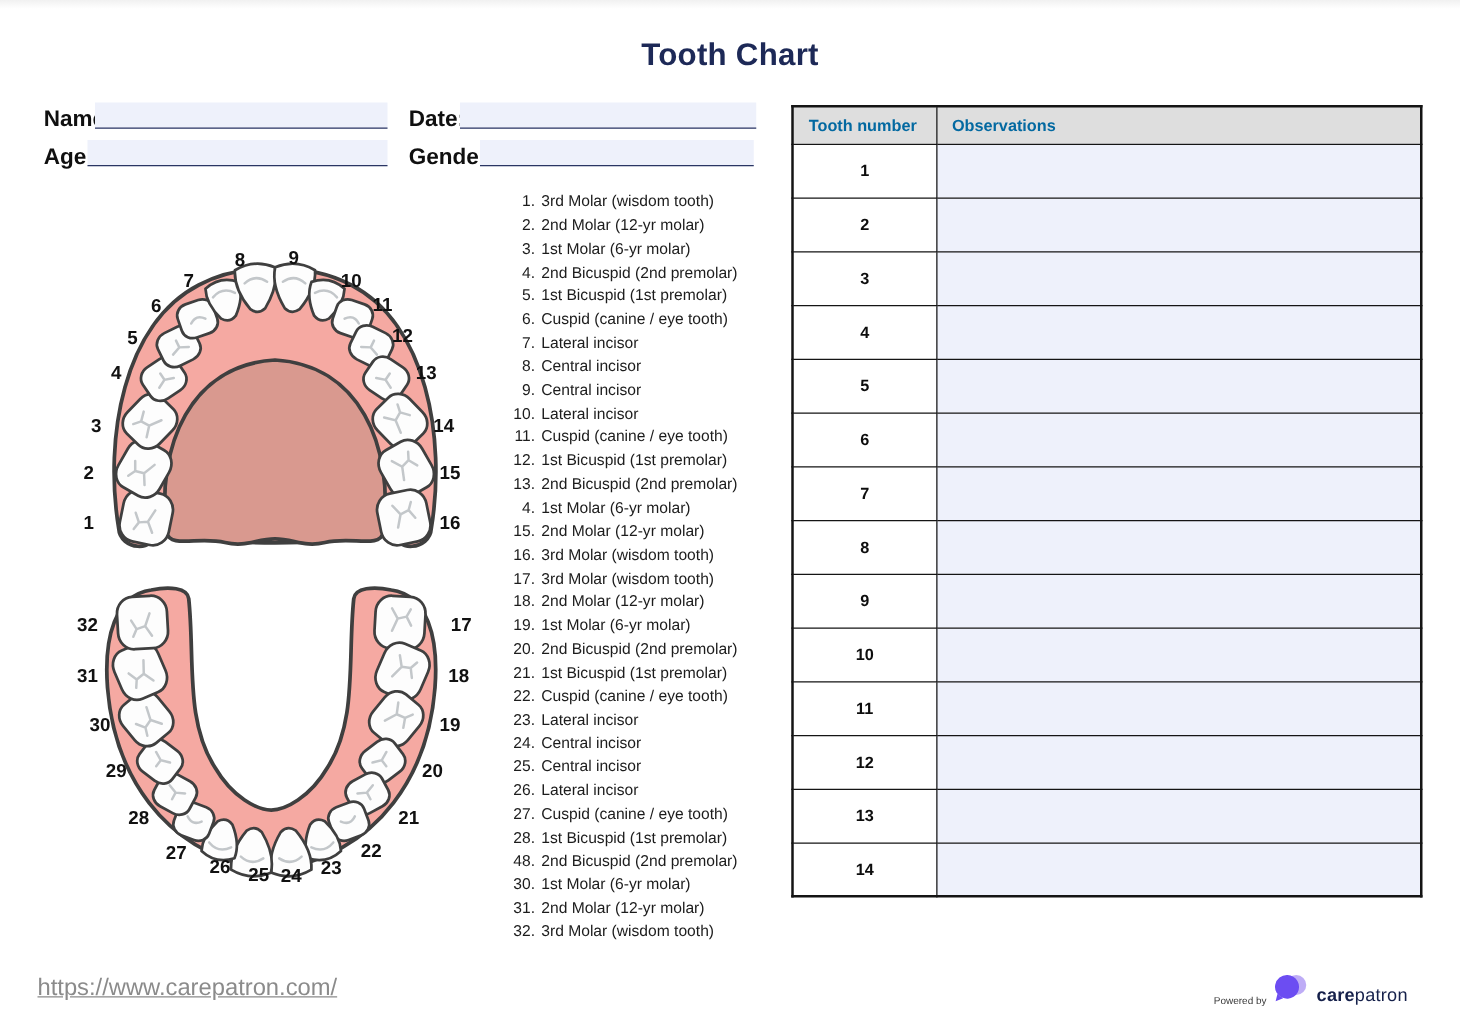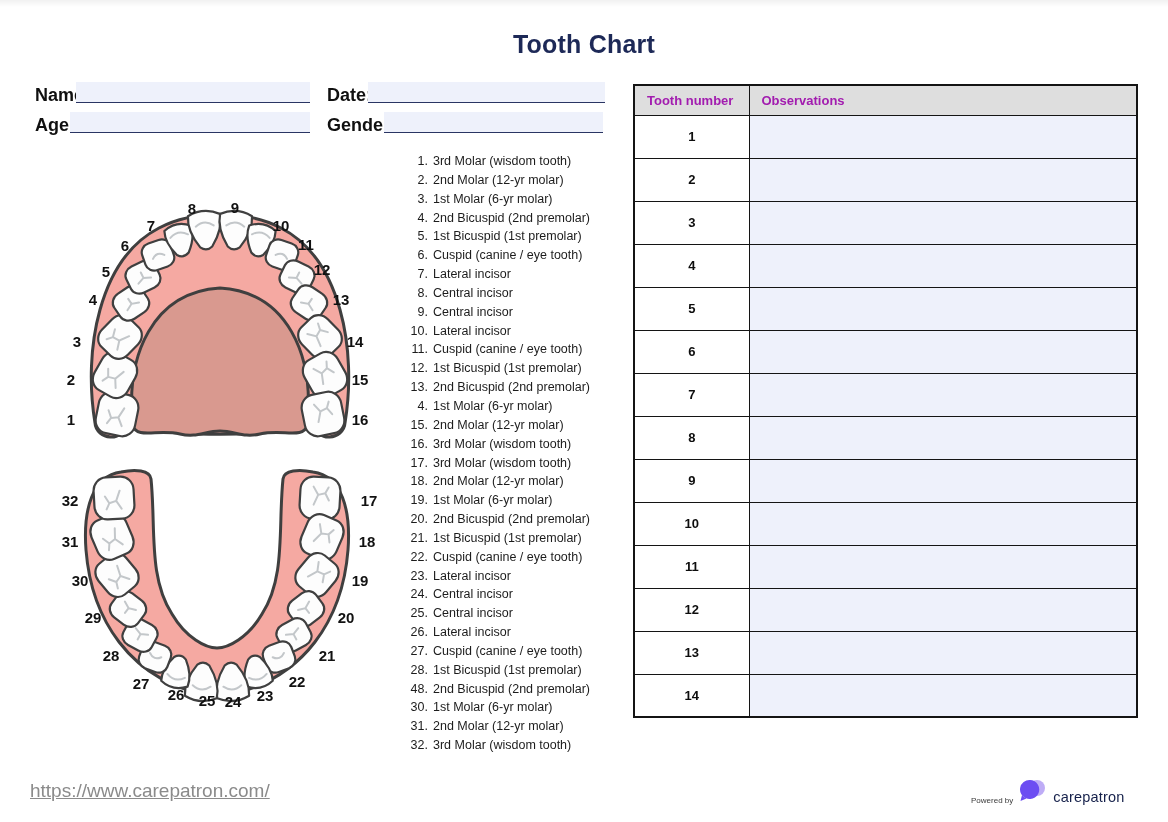--- a/index.html
+++ b/index.html
@@ -16,30 +16,30 @@
                padding:0 4px; outline:none; }
   .diagram-svg { position:absolute; }
   .tooth-list { position:absolute; left:404px; top:152px; width:215px; font-size:12.5px; color:#1c1c1c; }
   .tl-row { display:flex; line-height:18.85px; }
   .tl-num { width:24px; text-align:right; flex:none; }
   .tl-name { padding-left:5px; white-space:nowrap;text-align:right; }
   table.obs { position:absolute; left:633px; top:84px; width:505px;
               border-collapse:collapse; table-layout:fixed; border:2px solid #141414; }
   table.obs th, table.obs td { border:1.5px solid #141414; font-size:13px; }
   th.h-num { width:115px; }
-  table.obs th { background:#DEDEDE; height:30px; font-weight:bold; color:#a21caf; text-align:left; padding-left:12px; }
+  table.obs th { background:#DEDEDE; height:30px; font-weight:bold; color:#0369a1; text-align:left; padding-left:12px; }
   th.h-num { text-align:center; padding-left:0; }
   td.c-num { height:43px; text-align:center; font-weight:bold; color:#0d0d0d; background:#fff; }
   td.c-obs { background:#EEF1FB; }
   .footer-url { position:absolute; left:30px; top:780px; font-size:19px; color:#8b8b8b;
                 text-decoration:underline; }
   .powered { position:absolute; left:971px; top:777px; display:flex; align-items:flex-end; gap:5px; }
   .powered-label { font-size:8px; color:#3a3a3a; }
   .brand { font-size:14.5px; color:#15204a; letter-spacing:.2px; }
-  .brand b { font-weight:normal; }
+  .brand b { font-weight:bold; }
   svg text.arch-num { font-family:"Liberation Sans", sans-serif; font-size:15px; font-weight:bold; fill:#111; }
 </style>
 </head>
 <body>
 
 <div class="page">
   <div class="top-strip"></div>
 
   <div class="title">Tooth Chart</div>
 

